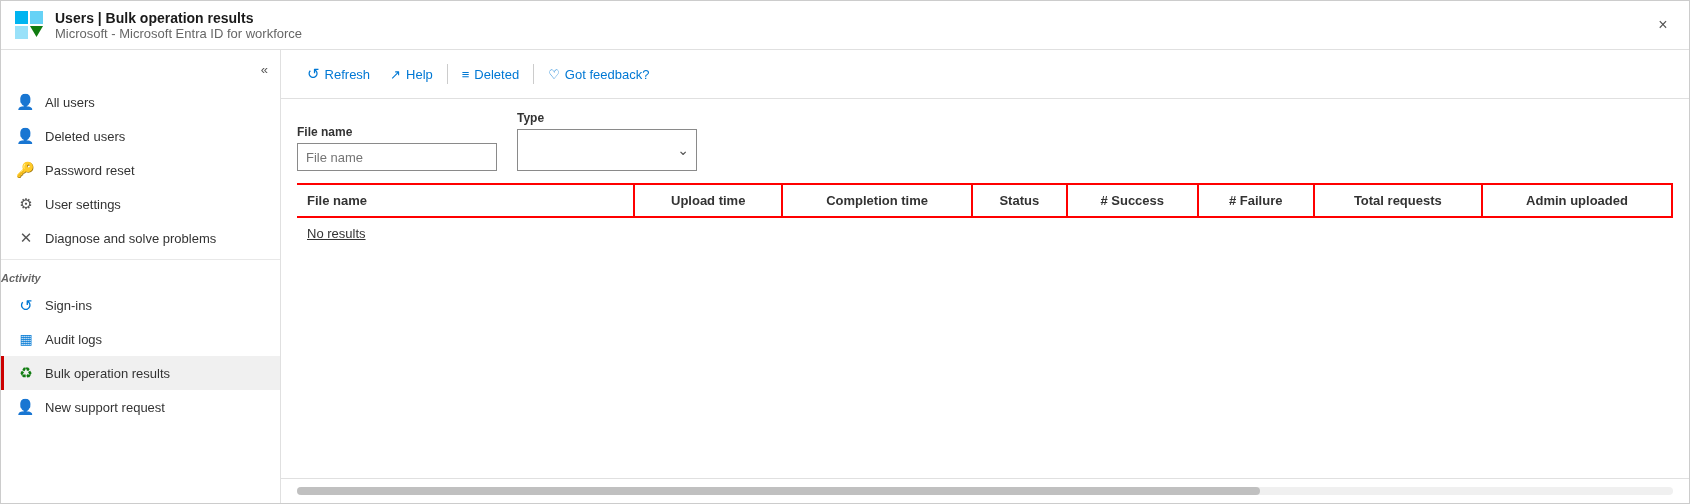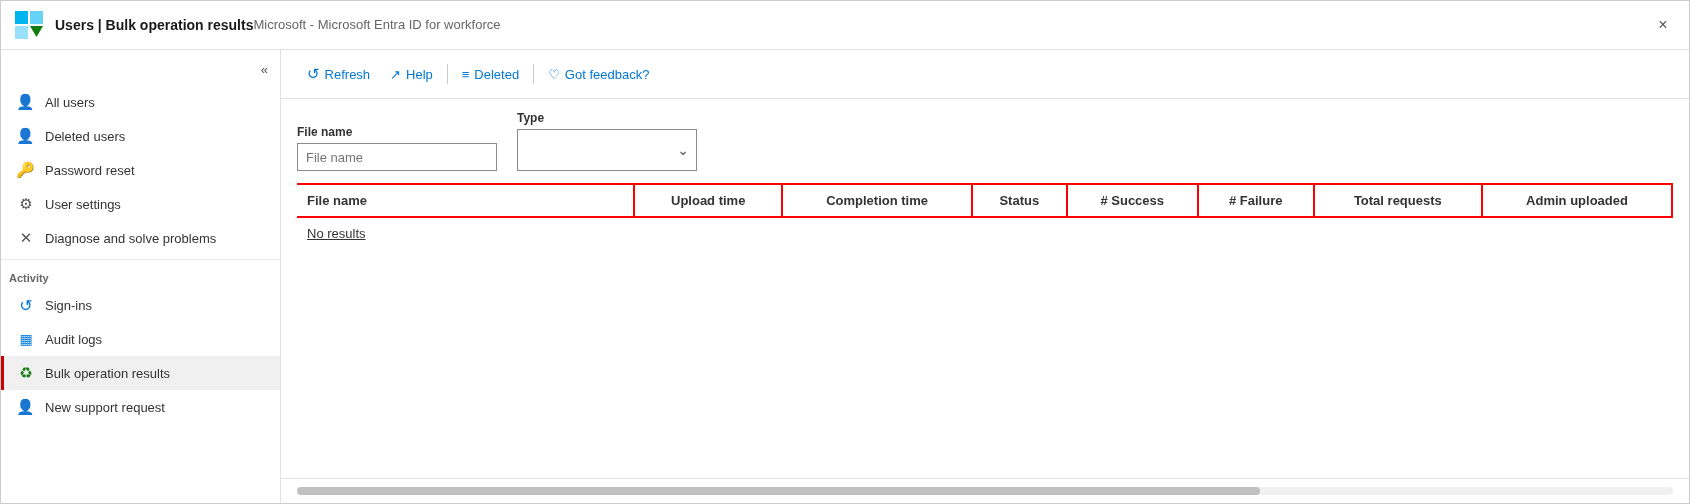--- a/index.html
+++ b/index.html
@@ -1,36 +1,36 @@
 <!DOCTYPE html>
 <html><head>
   <meta charset="utf-8">
   <style>
     * { box-sizing: border-box; margin: 0; padding: 0; }
     body { font-family: 'Segoe UI', sans-serif; font-size: 13px; background: #fff; color: #333; display: flex; flex-direction: column; height: 504px; width: 1690px; border: 1px solid #ccc; overflow: hidden; }
 
     
     .title-bar { display: flex; align-items: center; justify-content: space-between; padding: 8px 12px; border-bottom: 1px solid #e0e0e0; background: #fff; min-height: 46px; }
     .title-bar-left { display: flex; align-items: center; gap: 10px; }
-    .title-text { display: flex; flex-direction: row; }
+    .title-text { display: flex; flex-direction: column; }
     .title-main { font-size: 14px; font-weight: 600; color: #1a1a1a; }
     .title-sub { font-size: 13px; color: #666; }
     .close-btn { width: 28px; height: 28px; display: flex; align-items: center; justify-content: center; cursor: pointer; font-size: 16px; color: #555; border: none; background: none; }
 
     
     .main-layout { display: flex; flex: 1; overflow: hidden; }
 
     
     .sidebar { width: 280px; min-width: 280px; border-right: 1px solid #e0e0e0; background: #fff; display: flex; flex-direction: column; padding: 8px 0; overflow-y: auto; }
     .sidebar-collapse { display: flex; justify-content: flex-end; padding: 4px 12px 8px; }
     .collapse-btn { background: none; border: none; cursor: pointer; color: #555; font-size: 13px; }
     .sidebar-item { display: flex; align-items: center; gap: 10px; padding: 8px 16px; cursor: pointer; color: #333; text-decoration: none; }
     .sidebar-item.active { background: #f0f0f0; border-left: 3px solid #d00; padding-left: 13px; }
     .sidebar-item .icon { width: 18px; height: 18px; display: flex; align-items: center; justify-content: center; font-size: 15px; flex-shrink: 0; }
-    .sidebar-section-label { font-size: 11px; font-weight: 600; color: #666; padding: 12px 8px 4px; text-transform: none; border-top: 1px solid #e8e8e8; margin-top: 4px; }
+    .sidebar-section-label { font-size: 11px; font-weight: 600; color: #666; padding: 12px 0 4px; text-transform: none; border-top: 1px solid #e8e8e8; margin-top: 4px; font-style: italic; }
 
     
     .content { flex: 1; display: flex; flex-direction: column; overflow: hidden; }
 
     
     .toolbar { display: flex; align-items: center; gap: 0; padding: 10px 16px; border-bottom: 1px solid #e0e0e0; background: #fff; }
     .toolbar-btn { display: flex; align-items: center; gap: 5px; padding: 5px 10px; border: none; background: none; cursor: pointer; color: #0078d4; font-size: 13px; }
     .toolbar-divider { width: 1px; height: 20px; background: #ccc; margin: 0 4px; }
 
     

